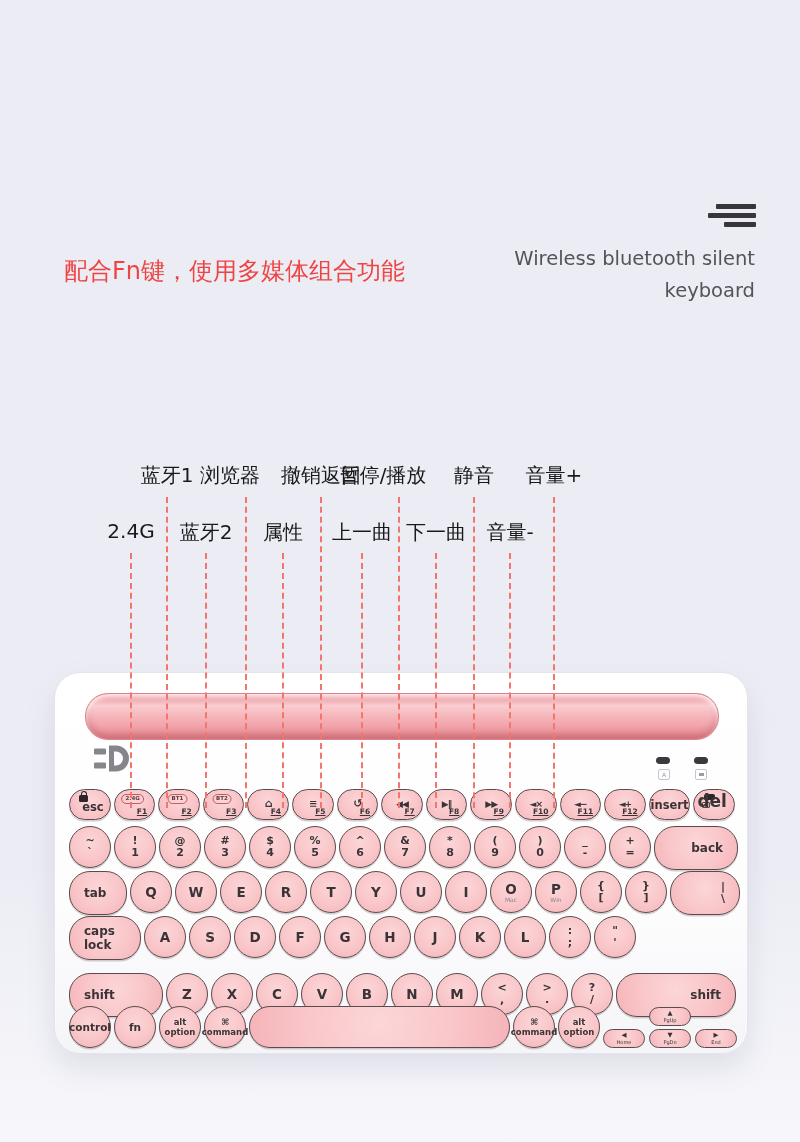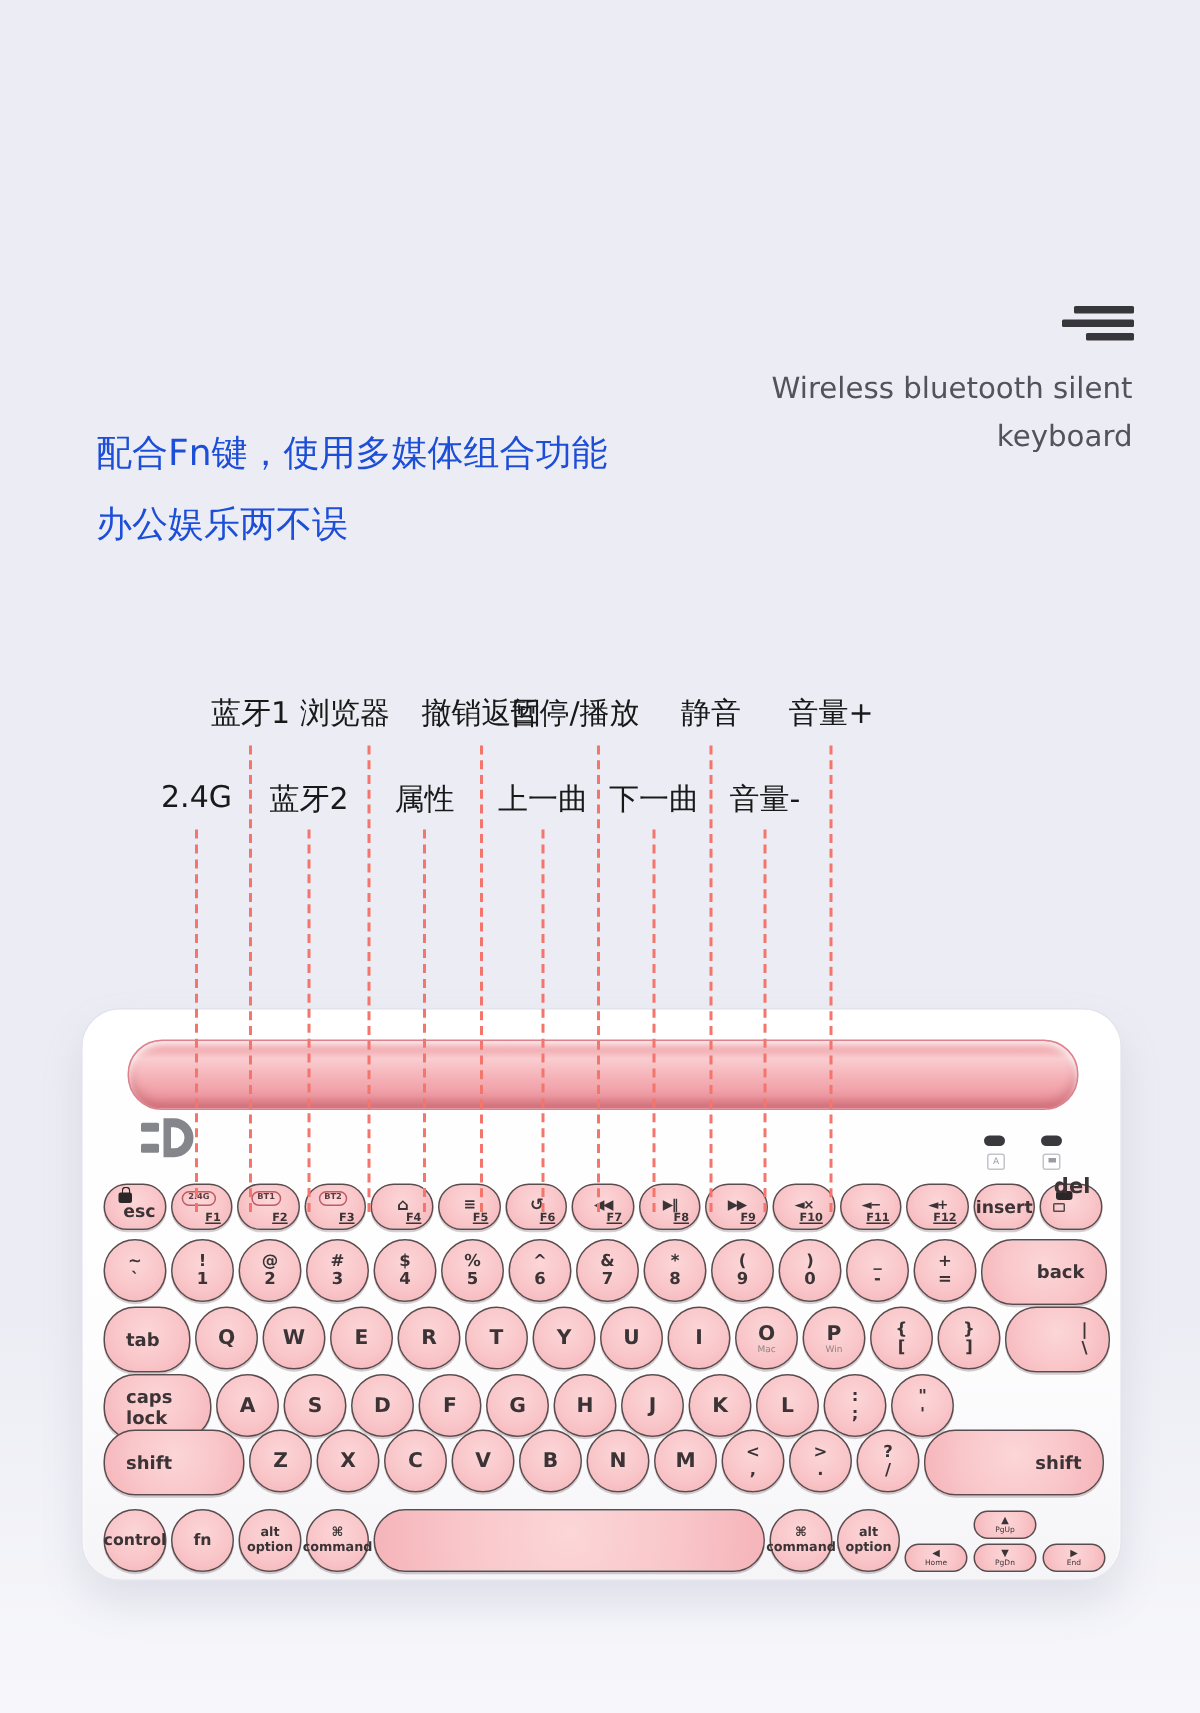--- a/index.html
+++ b/index.html
@@ -4,21 +4,21 @@
 <style>
   html,body{margin:0;padding:0;}
   body{width:800px;height:1142px;position:relative;overflow:hidden;
        font-family:"DejaVu Sans","Liberation Sans",sans-serif;
        background:linear-gradient(180deg,#ecedf4 0%,#ecedf4 76%,#f7f7fb 100%);}
   #page{position:absolute;inset:0;}
 
   
   .title{position:absolute;left:62px;top:82px;font-size:63px;line-height:82px;
          font-weight:800;color:#141414;letter-spacing:2px;}
-  .subtitle{position:absolute;left:64px;top:279px;font-size:24px;line-height:47px;color:#1d4ed8;}
+  .subtitle{position:absolute;left:64px;top:248px;font-size:24px;line-height:47px;color:#ef4444;}
   .menu-icon{position:absolute;right:44px;top:204px;width:48px;height:26px;}
   .menu-icon .bar{background:#37373b;height:4.6px;border-radius:1px;margin-left:auto;}
   .menu-icon .b1{width:40px;margin-bottom:4.6px;}
   .menu-icon .b2{width:48px;margin-bottom:4.6px;}
   .menu-icon .b3{width:32px;}
   .tagline{position:absolute;right:45px;top:243px;text-align:right;font-size:19.5px;
            line-height:32px;color:#53545a;}
 
   
   .callout-label{position:absolute;transform:translateX(-50%);font-size:20px;
@@ -38,21 +38,21 @@
   .led{position:absolute;top:84px;width:14px;height:7px;border-radius:3.5px;background:#3a3a3e;}
   .led-ind{position:absolute;top:96px;width:10px;height:9px;border:1px solid #c3c4cc;border-radius:2px;
            font-size:6px;line-height:9px;text-align:center;color:#9a9ba3;}
   .batt{display:inline-block;width:5px;height:3px;background:#9a9ba3;margin-bottom:1px;}
 
   .krow{position:absolute;left:14px;width:666px;display:flex;gap:3px;z-index:2;}
   .row-fn{top:116px;height:31px;}
   .row-num{top:153px;height:42px;}
   .row-qwerty{top:198px;height:42px;}
   .row-asdf{top:243px;height:42px;}
-  .row-zxcv{top:280px;height:42px;}
+  .row-zxcv{top:300px;height:42px;}
   .row-bottom{top:333px;height:42px;}
 
   .key{position:relative;box-sizing:border-box;border:1.6px solid #5a4c4e;
        background:radial-gradient(circle at 50% 38%,#fcd6d8 0%,#f9c6c9 55%,#f5b4b9 100%);
        color:#3b3335;box-shadow:0 1.5px 0 rgba(90,60,65,.25);}
   .round{flex:0 0 auto;width:42px;height:42px;border-radius:50%;
          display:flex;flex-direction:column;align-items:center;justify-content:center;}
   .fnkey{flex:1 1 0;height:31px;border-radius:16px;}
   .widekey{flex:0 0 auto;height:44px;border-radius:21px;display:flex;flex-direction:column;justify-content:center;}
   .align-left{align-items:flex-start;padding-left:14px;}
@@ -67,21 +67,21 @@
   .badge{position:absolute;left:50%;top:4px;transform:translateX(-58%);
          border:1px solid #c05b63;border-radius:6px;padding:0 3px;
          font-size:5.5px;font-weight:bold;line-height:7.5px;color:#5c3b3e;}
   .lock-shape{position:absolute;left:9px;top:5px;width:9px;height:7px;background:#2c2628;border-radius:1.5px;}
   .lock-shape::before{content:"";position:absolute;left:1.5px;top:-4px;width:6px;height:5px;
          border:1.5px solid #2c2628;border-bottom:none;border-radius:4px 4px 0 0;box-sizing:border-box;}
   .esc-label{position:absolute;right:6px;bottom:5px;font-size:11.5px;font-weight:bold;}
   .shot-shape{position:absolute;left:10px;top:4px;width:11px;height:6px;background:#2c2628;border-radius:2px;}
   .shot-shape::after{content:"";position:absolute;left:-2px;top:8px;width:6px;height:4px;
          border:1px solid #544a4c;border-radius:1px;}
-  .del-label{position:absolute;right:7px;bottom:20px;font-size:14px;font-weight:bold;}
+  .del-label{position:absolute;right:7px;bottom:8px;font-size:17px;font-weight:bold;}
   .center-label{position:absolute;left:0;right:0;top:50%;transform:translateY(-52%);
          text-align:center;font-size:11.5px;font-weight:bold;}
 
   [data-name="key-tab"]{width:58px;}
   [data-name="key-back"]{width:84px;}
   [data-name="key-backslash"]{width:70px;}
   [data-name="key-capslock"]{width:72px;}
   [data-name="key-enter"]{width:102px;}
   [data-name="key-shift-left"]{width:94px;}
   [data-name="key-shift-right"]{width:120px;}
@@ -101,21 +101,20 @@
   .akey-pgdn{left:46px;top:23px;}
   .akey-end{left:92px;top:23px;}
 </style>
 </head>
 <body>
 
 <div id="page" data-name="marketing-page">
 
   <div class="subtitle" data-name="page-subtitle">
     <div data-name="page-subtitle-line1">配合Fn键，使用多媒体组合功能</div>
-    <div data-name="page-subtitle-line2">办公娱乐两不误</div>
   </div>
 
   <div class="menu-icon" data-name="triple-bar-icon">
     <div class="bar b1"></div>
       <div class="bar b2"></div>
       <div class="bar b3"></div>
   </div>
   <div class="tagline" data-name="tagline">
     <div data-name="tagline-line1">Wireless bluetooth silent</div>
     <div data-name="tagline-line2">keyboard</div>

